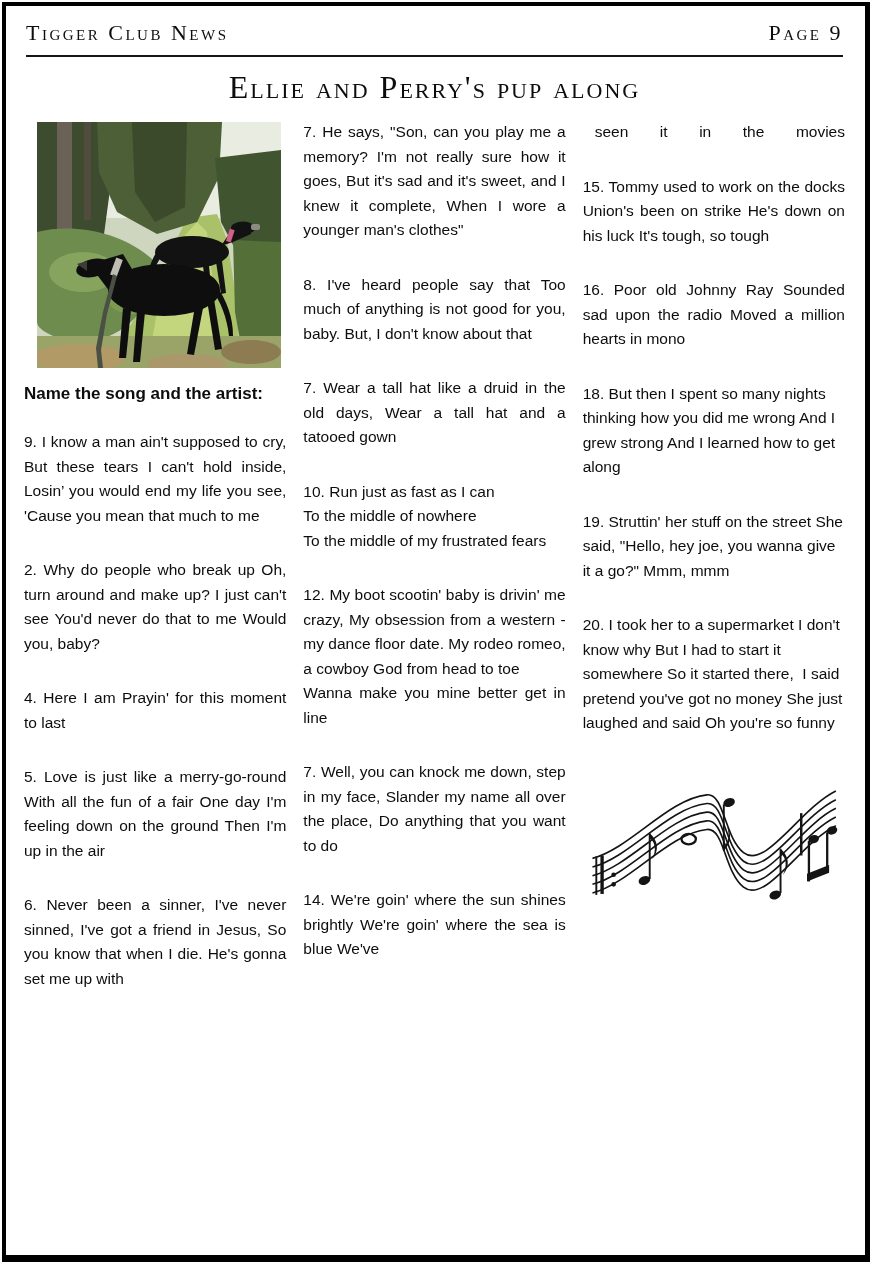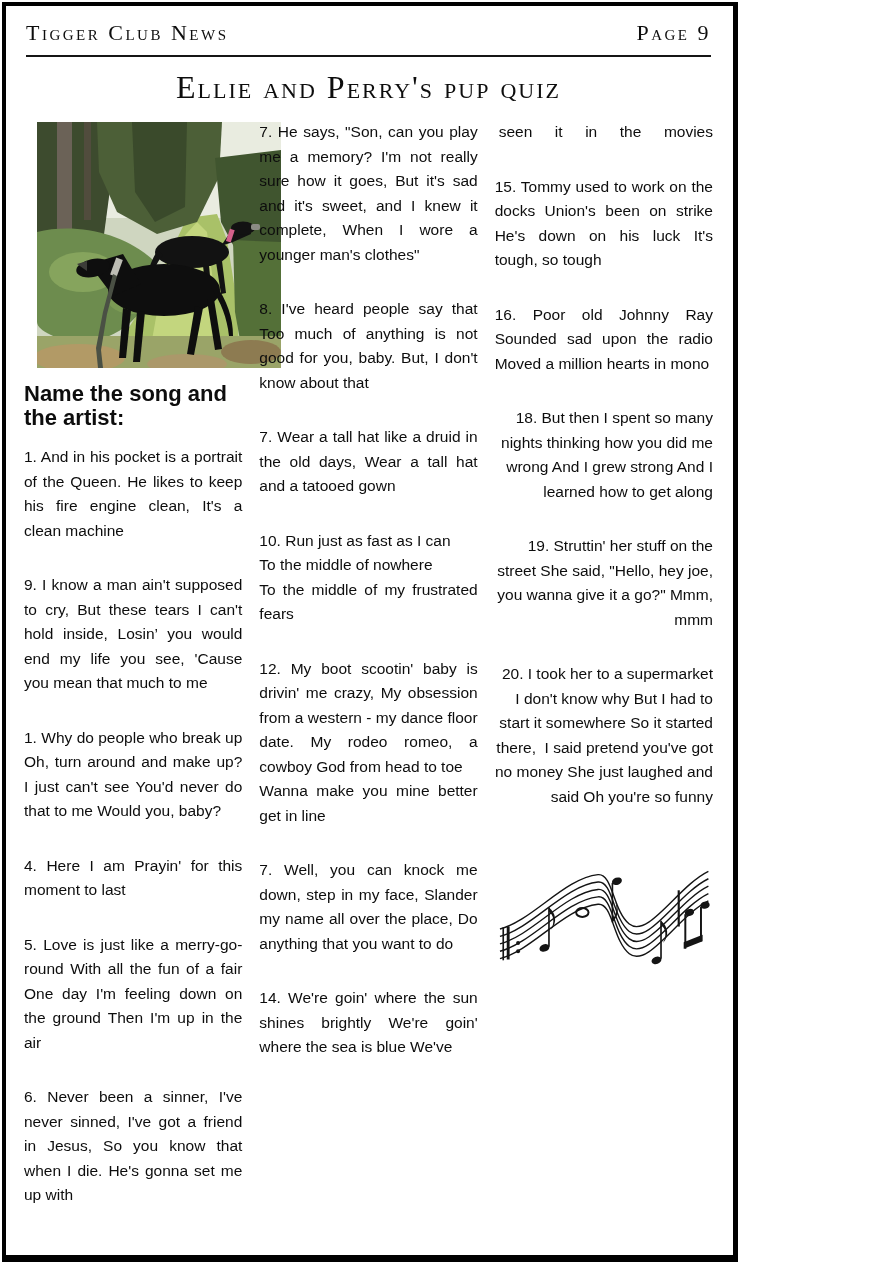--- a/index.html
+++ b/index.html
@@ -1,19 +1,19 @@
 <!DOCTYPE html>
 <html><head>
 <meta charset="utf-8">
 <style>
   html,body { margin:0; padding:0; background:#ffffff; }
   body { width:872px; height:1264px; overflow:hidden; }
   .page {
     box-sizing:border-box;
-    width:736px; height:1260px;
+    width:868px; height:1260px;
     margin:2px 0 0 2px;
     border:4px solid #000;
     border-right-width:5px;
     border-bottom-width:7px;
     background:#fff;
     padding:10px 20px 0 18px;
     font-family:"Liberation Sans", sans-serif;
     color:#0d0d0d;
     overflow:hidden;
     position:relative;
@@ -38,46 +38,46 @@
   }
   .cols { display:flex; gap:17px; }
   .col { flex:1; min-width:0; }
   .q {
     font-size:15.5px;
     line-height:24.5px;
     text-align:justify;
     white-space:pre-line;
     margin:0 0 30px 0;
   }
-  .q.rag { text-align:right; }
+  .q.rag { text-align:left; }
   .instruction {
     font-weight:bold;
-    font-size:22px;
+    font-size:17px;
     line-height:24px;
-    margin:0 0 15px 0;
+    margin:0 0 24px 0;
   }
   .photo-wrap { margin:2px 0 14px 13px; width:244px; height:246px; }
   .photo-wrap svg { display:block; }
-  .cont-block { margin:0 0 30px 4px; font-size:15.5px; line-height:24.5px; }
+  .cont-block { margin:0 0 30px 12px; font-size:15.5px; line-height:24.5px; }
   .cont-line1 { text-align:justify; text-align-last:justify; }
   .music-wrap { margin:4px 0 0 0; }
   .music-wrap svg { display:block; width:100%; height:152px; }
 </style>
 </head>
 <body>
 
 <div class="page">
 
   <div class="masthead">
     <span>Tigger Club News</span>
     <span>Page 9</span>
   </div>
   <div class="rule"></div>
 
-  <h1 class="article-title">Ellie and Perry's pup quiz</h1>
+  <h1 class="article-title">Ellie and Perry's pup along</h1>
 
   <div class="cols">
 
     <div class="col">
       <div class="photo-wrap">
         <svg width="244" height="246" viewBox="0 0 244 246">
           <rect x="0" y="0" width="244" height="246" fill="#cfd6c0"></rect>
           <rect x="0" y="0" width="244" height="96" fill="#e9ece0"></rect>
 
           <path d="M66,246 L204,246 L198,168 L190,118 L180,92 L150,96 L128,142 L98,196 Z" fill="#a9c168"></path>
@@ -125,23 +125,22 @@
             <path d="M86,186 L82,236 L89,236 L94,188 Z" fill="#0e0e0e"></path>
             <path d="M100,189 L96,240 L103,240 L108,190 Z" fill="#0e0e0e"></path>
             <path d="M158,184 L150,232 L157,233 L166,186 Z" fill="#0e0e0e"></path>
             <path d="M170,178 L178,228 L185,227 L177,177 Z" fill="#0e0e0e"></path>
             <path d="M178,162 C190,178 196,196 196,214 L192,214 C190,196 184,180 174,166 Z" fill="#0e0e0e"></path>
             <path d="M80,154 L70,192 L64,228 L66,246 L61,246 L59,226 L66,190 L76,152 Z" fill="#4a5044"></path>
           </g>
         </svg>
       </div>
       <div class="instruction">Name the song and the artist:</div>
-      <p class="q">1. And in his pocket is a portrait of the Queen. He likes to keep his fire engine clean, It's a clean machine</p>
       <p class="q">9. I know a man ain't supposed to cry, But these tears I can't hold inside, Losin’ you would end my life you see, 'Cause you mean that much to me</p>
-      <p class="q">1. Why do people who break up Oh, turn around and make up? I just can't see You'd never do that to me Would you, baby?</p>
+      <p class="q">2. Why do people who break up Oh, turn around and make up? I just can't see You'd never do that to me Would you, baby?</p>
       <p class="q">4. Here I am Prayin' for this moment to last</p>
       <p class="q">5. Love is just like a merry-go-round With all the fun of a fair One day I'm feeling down on the ground Then I'm up in the air</p>
       <p class="q">6. Never been a sinner, I've never sinned, I've got a friend in Jesus, So you know that when I die. He's gonna set me up with</p>
     </div>
 
     <div class="col">
       <p class="q">7. He says, "Son, can you play me a memory? I'm not really sure how it goes, But it's sad and it's sweet, and I knew it complete, When I wore a younger man's clothes"</p>
       <p class="q">8. I've heard people say that Too much of anything is not good for you, baby. But, I don't know about that</p>
       <p class="q">7. Wear a tall hat like a druid in the old days, Wear a tall hat and a tatooed gown</p>
       <p class="q">10. Run just as fast as I can

